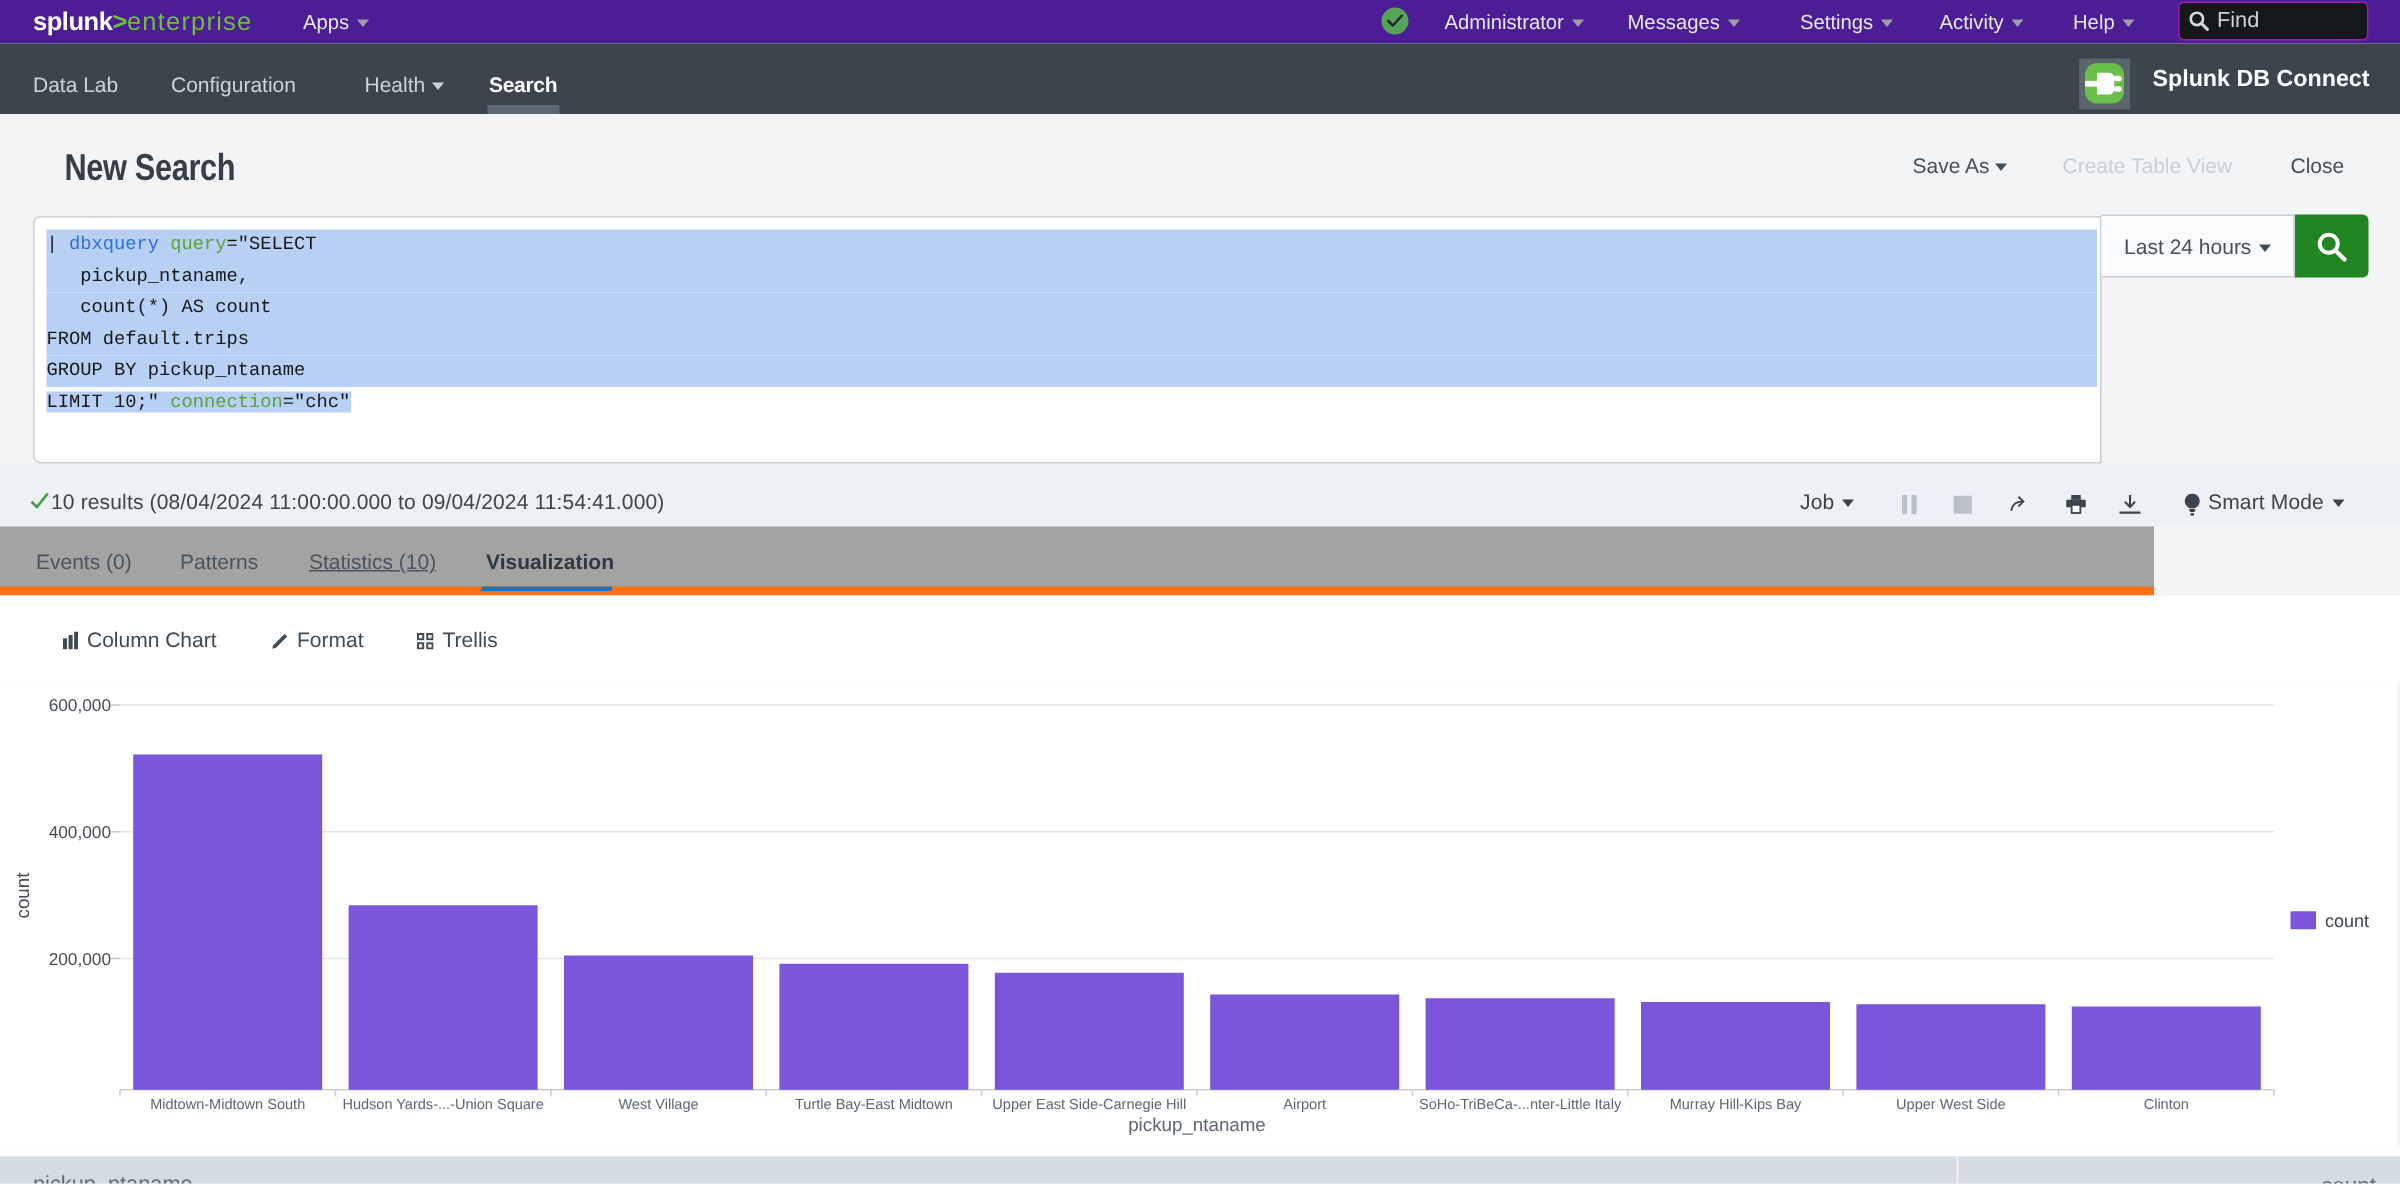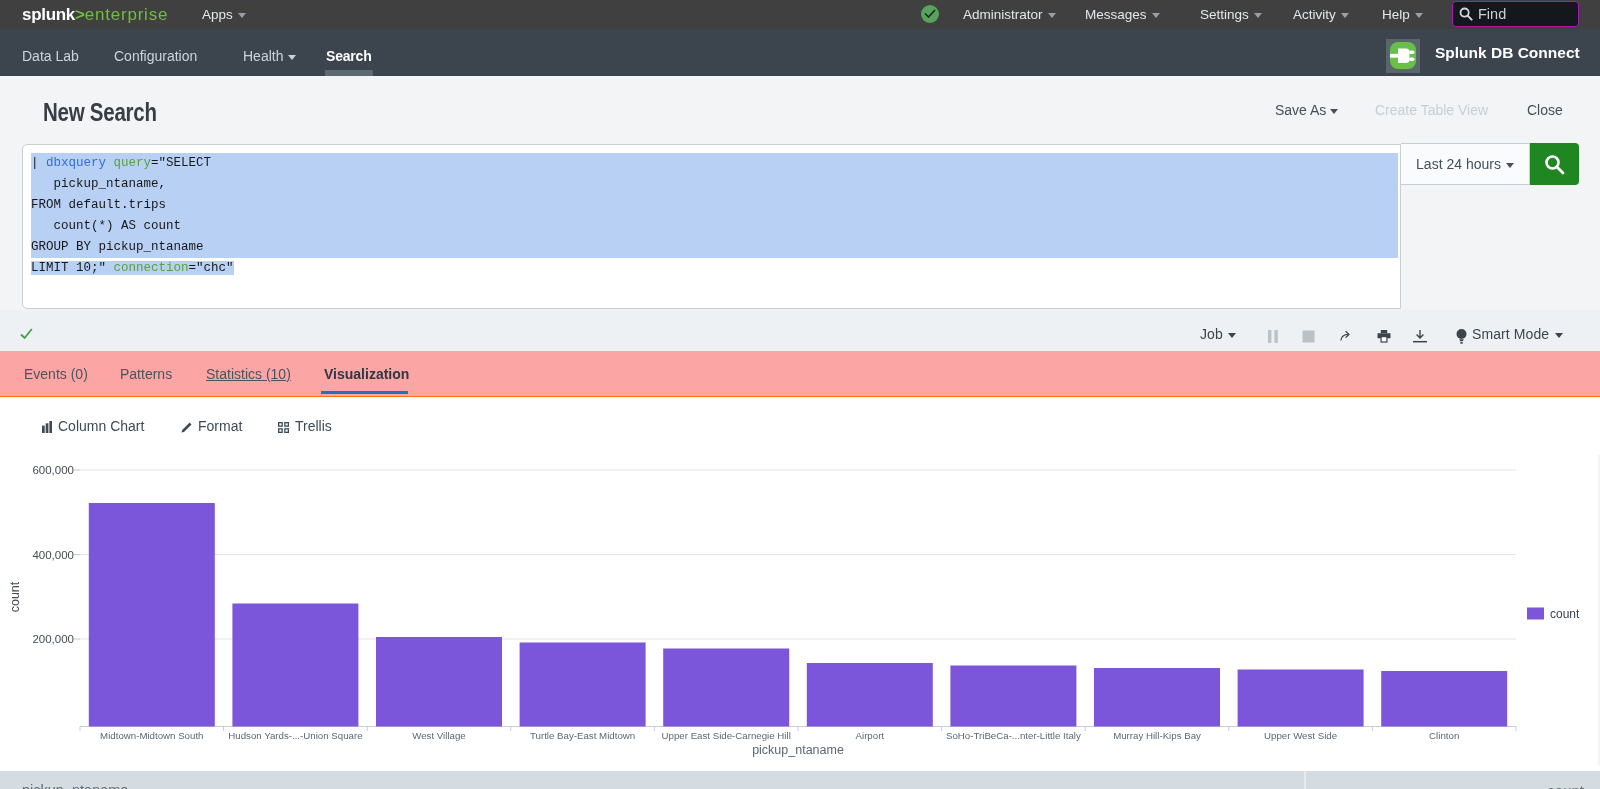--- a/index.html
+++ b/index.html
@@ -1,21 +1,21 @@
 <!DOCTYPE html>
 <html><head>
 <meta charset="utf-8">
 <style>
 * { margin:0; padding:0; box-sizing:border-box; }
 html,body { width:1600px; height:789px; overflow:hidden; background:#f2f4f5;
   font-family:"Liberation Sans", sans-serif; }
 .caret { display:inline-block; width:0; height:0; border-left:4px solid transparent;
   border-right:4px solid transparent; border-top:5px solid currentColor; vertical-align:middle; }
 
-#topbar { position:absolute; left:0; top:0; width:1600px; height:29px; background:#404040; }
+#topbar { position:absolute; left:0; top:0; width:1600px; height:29px; background:#4c1d95; }
 #logo { position:absolute; left:22px; top:5px; font-size:17px; letter-spacing:-0.3px; }
 #logo .s1 { color:#ffffff; font-weight:bold; }
 #logo .s2 { color:#6fbe3c; font-weight:bold; }
 #logo .s3 { color:#6fbe3c; font-weight:normal; letter-spacing:0.8px; }
 .tmenu { position:absolute; top:0; height:29px; line-height:29px; color:#e4e8ea; font-size:13.5px; }
 .tmenu .caret { color:#9aa0a6; margin-left:5px; }
 #gcheck { position:absolute; left:921px; top:5px; width:18px; height:18px; border-radius:50%;
   background:#55a45a; }
 #gcheck svg { position:absolute; left:3px; top:4px; }
 #findbox { position:absolute; left:1452px; top:1px; width:127px; height:26px; background:#14171b;
@@ -48,22 +48,22 @@
   border:1px solid #c5ced6; border-left:none; font-size:14px; color:#42505c; text-align:center;
   line-height:40px; }
 #timepick .caret { color:#42505c; margin-left:5px; }
 #searchbtn { position:absolute; left:1530px; top:143px; width:49px; height:42px; background:#1f8621;
   border-radius:0 4px 4px 0; }
 #searchbtn svg { position:absolute; left:13px; top:10px; }
 
 #resultsbar { position:absolute; left:0; top:310px; width:1600px; height:41px; background:#eef1f3; }
 #resultsbar .txt { position:absolute; top:4px; height:41px; line-height:41px; font-size:14px; letter-spacing:0.1px; color:#3c444d; }
 
-#tabs { position:absolute; left:0; top:351px; width:1600px; height:46px; background:#fca5a5;
-  border-bottom:1px solid #f97316; }
+#tabs { position:absolute; left:0; top:351px; width:1436px; height:46px; background:#a3a3a3;
+  border-bottom:6px solid #f97316; }
 .tab { position:absolute; top:0; height:46px; line-height:46px; font-size:14px; color:#4a545e; }
 .tab.active { color:#2f3844; font-weight:bold; }
 #tabunder { position:absolute; left:321px; top:40px; width:87px; height:3px; background:#1d74b8; }
 
 #viztb { position:absolute; left:0; top:397px; width:1600px; height:58px; background:#ffffff; }
 .vtitem { position:absolute; top:0; height:58px; line-height:58px; font-size:14px; color:#3e4a54; }
 .vtitem svg { vertical-align:-2px; margin-right:6px; }
 
 #chart { position:absolute; left:0; top:455px; width:1598px; height:310px; background:#ffffff; }
 
@@ -120,37 +120,38 @@
 <div id="pagehead">
   <div id="newsearch">New Search</div>
   <div class="hlink" style="left:1275px;">Save As<span class="caret"></span></div>
   <div class="hlink" style="left:1375px; color:#c5cfd9;">Create Table View</div>
   <div class="hlink" style="left:1527px;">Close</div>
 </div>
 
 <div id="querybox">
   <div class="ln sel">| <span class="kb">dbxquery</span> <span class="kg">query</span>="SELECT</div>
   <div class="ln sel">   pickup_ntaname,</div>
+  <div class="ln sel">   count(*) AS count</div>
   <div class="ln sel">FROM default.trips</div>
-  <div class="ln sel">   count(*) AS count</div>
   <div class="ln sel">GROUP BY pickup_ntaname</div>
   <div class="ln"><span class="sel">LIMIT 10;" <span class="kg">connection</span>="chc"</span></div>
 </div>
 <div id="timepick">Last 24 hours<span class="caret"></span></div>
 <div id="searchbtn">
     <svg width="24" height="24" viewBox="0 0 24 24">
       <circle cx="9.5" cy="9.5" r="6" stroke="#ffffff" stroke-width="2.6" fill="none"></circle>
       <path d="M14 14 L20 20" stroke="#ffffff" stroke-width="2.8" stroke-linecap="round"></path>
     </svg>
   </div>
 
 <div id="resultsbar">
   <svg style="position:absolute; left:20px; top:18px;" width="13" height="12" viewBox="0 0 13 12">
       <path d="M1 6.5 L4.6 10 L11.8 1" stroke="#43a047" stroke-width="1.8" fill="none"></path>
     </svg>
+  <div class="txt" style="left:34px;">10 results (08/04/2024 11:00:00.000 to 09/04/2024 11:54:41.000)</div>
   <div class="txt" style="left:1200px;">Job<span class="caret" style="margin-left:5px;"></span></div>
   <svg style="position:absolute; left:1267px; top:20px;" width="12" height="13" viewBox="0 0 12 13">
       <rect x="1" y="0" width="3.4" height="13" fill="#b9c2c9"></rect>
       <rect x="7.4" y="0" width="3.4" height="13" fill="#b9c2c9"></rect>
     </svg>
   <svg style="position:absolute; left:1302px; top:20px;" width="13" height="13" viewBox="0 0 13 13">
       <rect x="0.5" y="0.5" width="12" height="12" fill="#b9c2c9"></rect>
     </svg>
   <svg style="position:absolute; left:1340px; top:20px;" width="13" height="11" viewBox="0 0 13 11">
       <path d="M0.8 10.5 C1.5 6.2 4.2 4.4 8.2 4.4" fill="none" stroke="#3c444d" stroke-width="1.3"></path>

